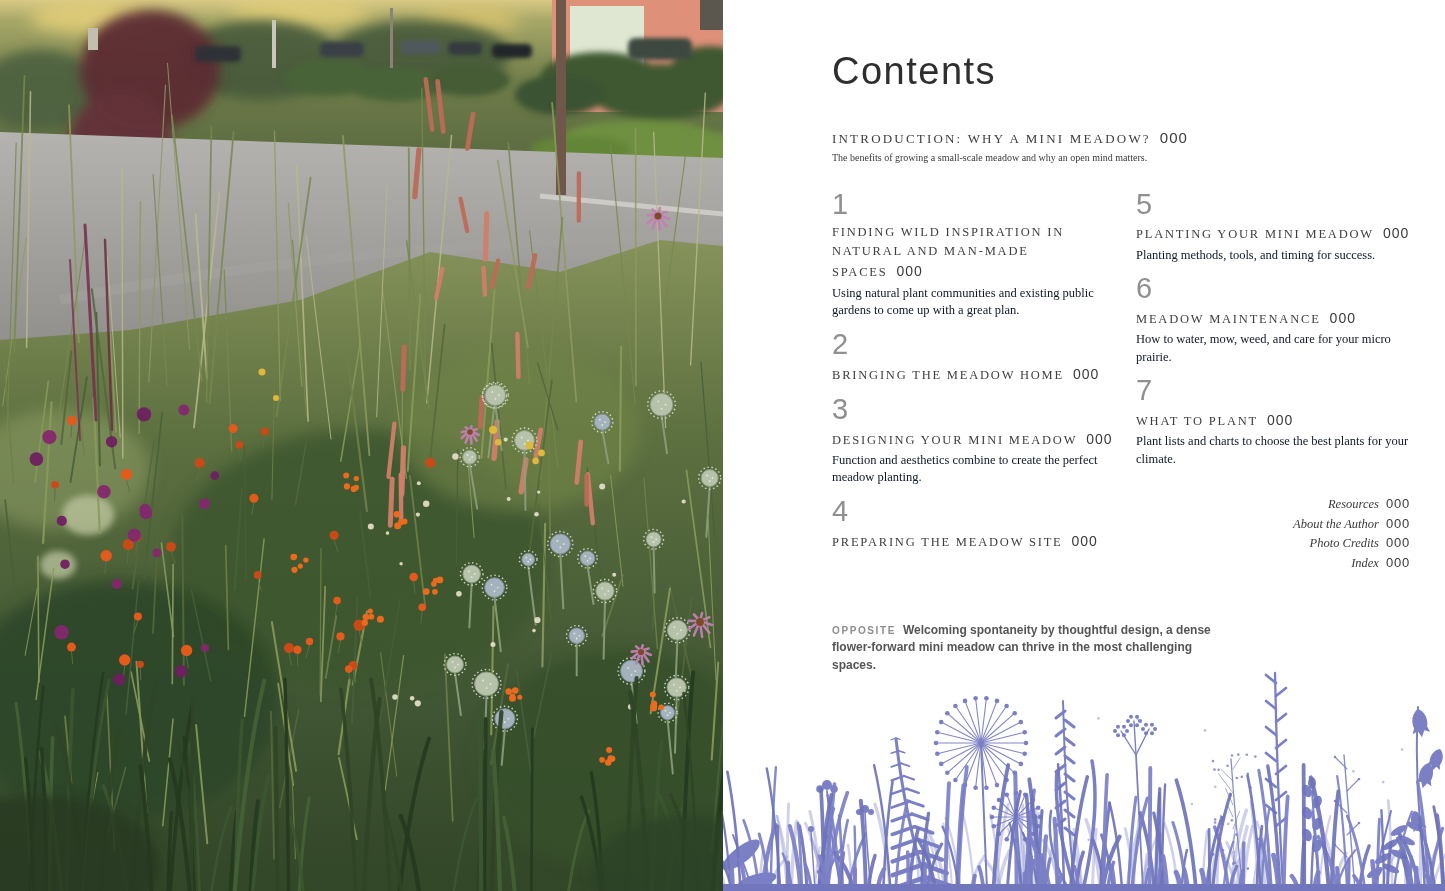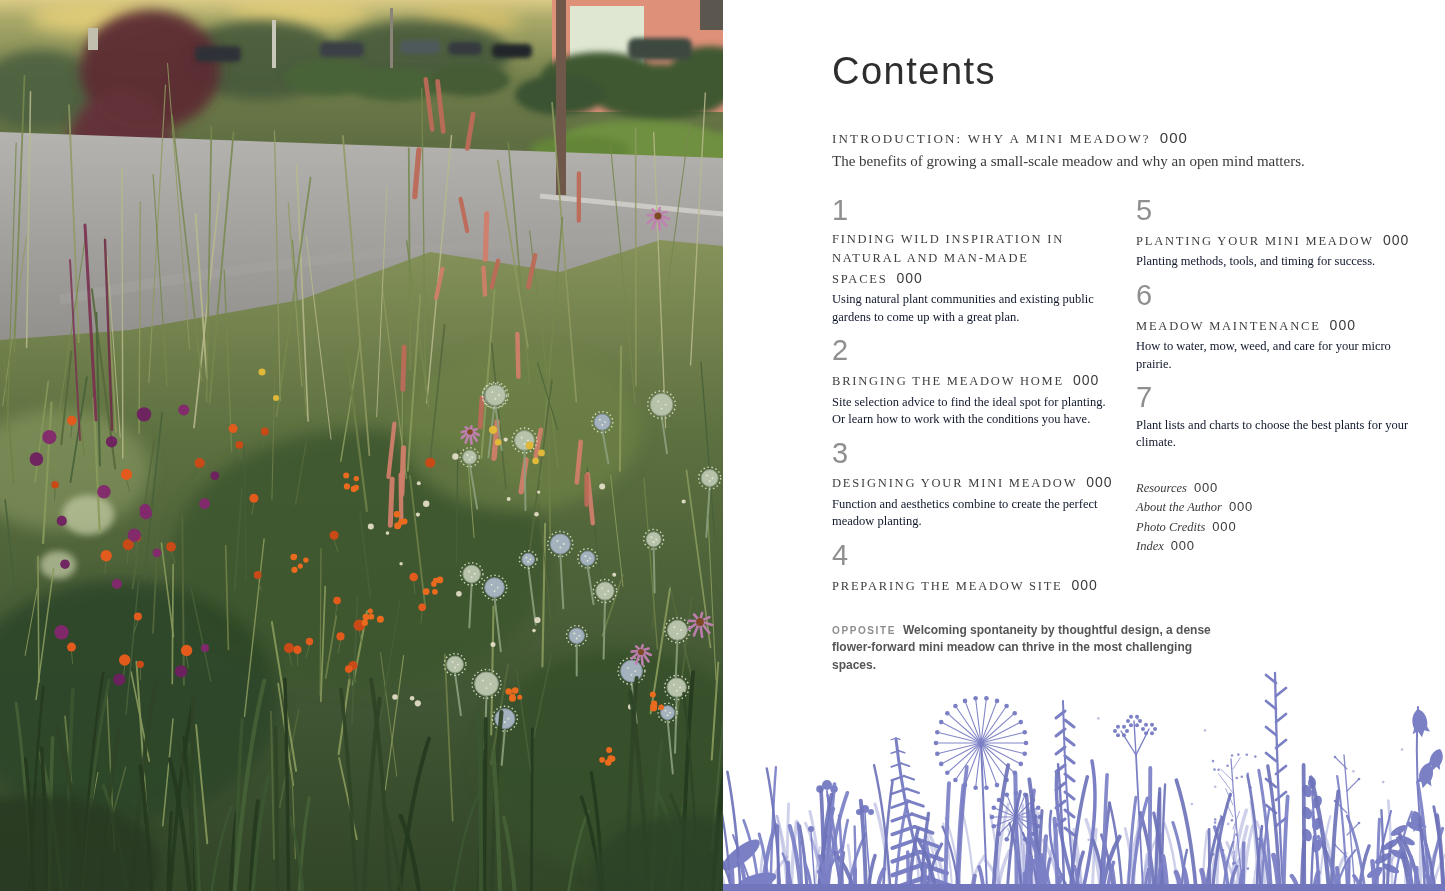--- a/index.html
+++ b/index.html
@@ -14,34 +14,34 @@
   .inner{position:absolute;left:109px;top:50px;width:578px;}
   .contents-title{
     font-family:"Liberation Sans", sans-serif;font-weight:300;font-size:38px;
     letter-spacing:1.5px;color:#2e2e2e;margin:0 0 36px 0;
   }
   .toc-heading{font-size:13px;letter-spacing:2.2px;color:#3e3e3e;}
   .page-no{
     font-family:"Liberation Sans", sans-serif;font-weight:300;font-size:15px;
     letter-spacing:1px;color:#3a3a3a;margin-left:9px;
   }
-  .intro-desc{font-size:15px;color:#3a3a3a;margin-top:4px;line-height:1.35;}
+  .intro-desc{font-size:10px;color:#3a3a3a;margin-top:4px;line-height:1.35;}
   .columns{display:flex;gap:22px;margin-top:24px;}
   .col-left{width:282px;flex:none;}
   .col-right{width:274px;flex:none;}
   .chapter{margin-bottom:9px;}
   .ch-num{
     font-family:"Liberation Sans", sans-serif;font-weight:300;font-size:29px;
     color:#8f8f8f;line-height:1.1;margin-bottom:3px;
   }
   .ch-title-line{font-size:12.5px;letter-spacing:1.8px;color:#3e3e3e;line-height:1.52;}
   .ch-title-line .page-no{font-size:14px;}
   .ch-desc{font-size:12.5px;color:#0f172a;line-height:1.4;margin-top:2px;}
   .backmatter{margin-top:26px;font-size:12.5px;line-height:1.48;color:#3a3a3a;}
-  .bm-row{white-space:nowrap;}
+  .bm-row{white-space:nowrap;text-align:right;}
   .bm-label{font-style:italic;}
   .bm-no{
     font-family:"Liberation Sans", sans-serif;font-weight:300;font-size:13px;
     letter-spacing:.8px;color:#3a3a3a;margin-left:7px;
   }
   .caption{
     position:absolute;left:109px;top:622px;width:404px;
     font-family:"Liberation Sans", sans-serif;font-size:12px;line-height:1.45;color:#555;font-weight:bold;
   }
   .cap-label{font-size:10px;letter-spacing:1.6px;color:#8e8e8e;margin-right:7px;}
@@ -716,21 +716,20 @@
 
           <div class="chapter">
             <div class="ch-num">1</div>
             <div class="ch-title-line"><span>FINDING WILD INSPIRATION IN NATURAL AND MAN-MADE SPACES</span><span class="page-no">000</span></div>
             <div class="ch-desc">Using natural plant communities and existing public gardens to come up with a great plan.</div>
           </div>
 
           <div class="chapter">
             <div class="ch-num">2</div>
             <div class="ch-title-line"><span>BRINGING THE MEADOW HOME</span><span class="page-no">000</span></div>
-            <div class="ch-desc">Site selection advice to find the ideal spot for planting. Or learn how to work with the conditions you have.</div>
           </div>
 
           <div class="chapter">
             <div class="ch-num">3</div>
             <div class="ch-title-line"><span>DESIGNING YOUR MINI MEADOW</span><span class="page-no">000</span></div>
             <div class="ch-desc">Function and aesthetics combine to create the perfect meadow planting.</div>
           </div>
 
           <div class="chapter">
             <div class="ch-num">4</div>
@@ -747,20 +746,21 @@
           </div>
 
           <div class="chapter">
             <div class="ch-num">6</div>
             <div class="ch-title-line"><span>MEADOW MAINTENANCE</span><span class="page-no">000</span></div>
             <div class="ch-desc">How to water, mow, weed, and care for your micro prairie.</div>
           </div>
 
           <div class="chapter">
             <div class="ch-num">7</div>
+            <div class="ch-title-line"><span>WHAT TO PLANT</span><span class="page-no">000</span></div>
             <div class="ch-desc">Plant lists and charts to choose the best plants for your climate.</div>
           </div>
 
           <div class="backmatter">
             <div class="bm-row"><span class="bm-label">Resources</span><span class="bm-no">000</span></div>
             <div class="bm-row"><span class="bm-label">About the Author</span><span class="bm-no">000</span></div>
             <div class="bm-row"><span class="bm-label">Photo Credits</span><span class="bm-no">000</span></div>
             <div class="bm-row"><span class="bm-label">Index</span><span class="bm-no">000</span></div>
           </div>
 

